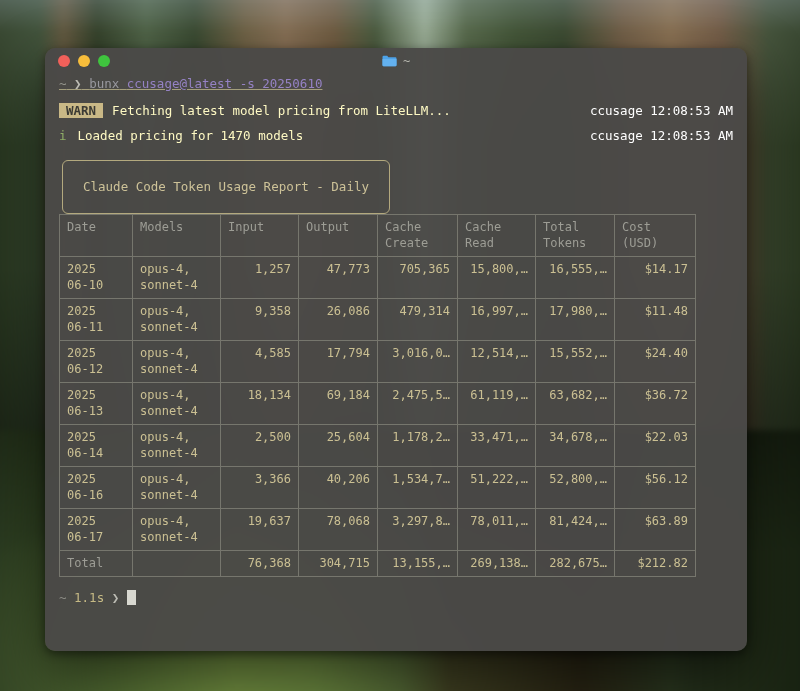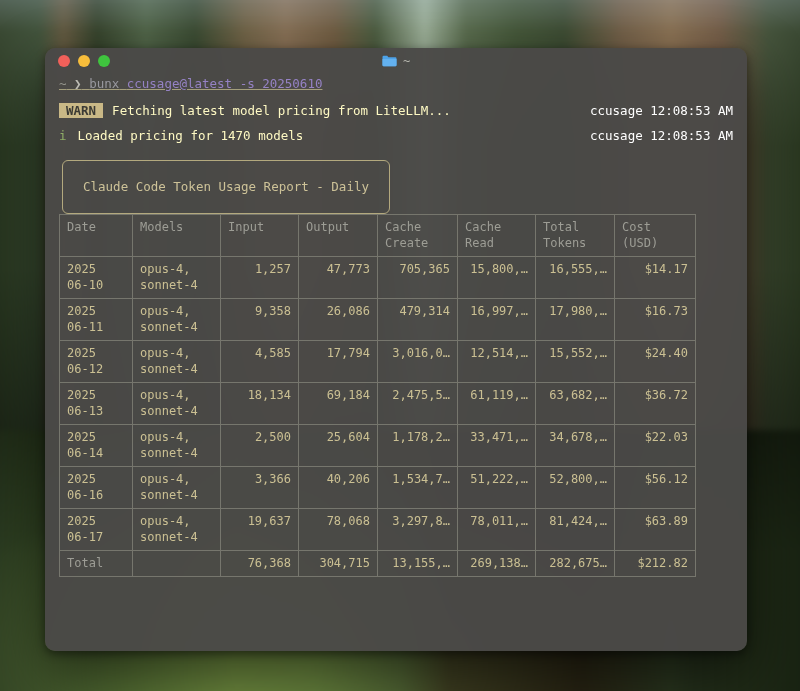--- a/index.html
+++ b/index.html
@@ -173,21 +173,21 @@
           <tr class="">
             <td>2025
 06-11</td>
             <td>opus-4,
 sonnet-4</td>
             <td>9,358</td>
             <td>26,086</td>
             <td>479,314</td>
             <td>16,997,…</td>
             <td>17,980,…</td>
-            <td>$16.73</td>
+            <td>$11.48</td>
           </tr>
           <tr class="">
             <td>2025
 06-12</td>
             <td>opus-4,
 sonnet-4</td>
             <td>4,585</td>
             <td>17,794</td>
             <td>3,016,0…</td>
             <td>12,514,…</td>
@@ -248,14 +248,15 @@
             <td>76,368</td>
             <td>304,715</td>
             <td>13,155,…</td>
             <td>269,138…</td>
             <td>282,675…</td>
             <td>$212.82</td>
           </tr>
         </tbody>
     </table>
 
+    <div class="line footer-line"><span class="f-cwd">~</span><span> </span><span class="f-dur">1.1s</span><span> </span><span class="f-arrow">❯</span><span class="cursor"></span></div>
   </div>
 </div>
 
 </body></html>

